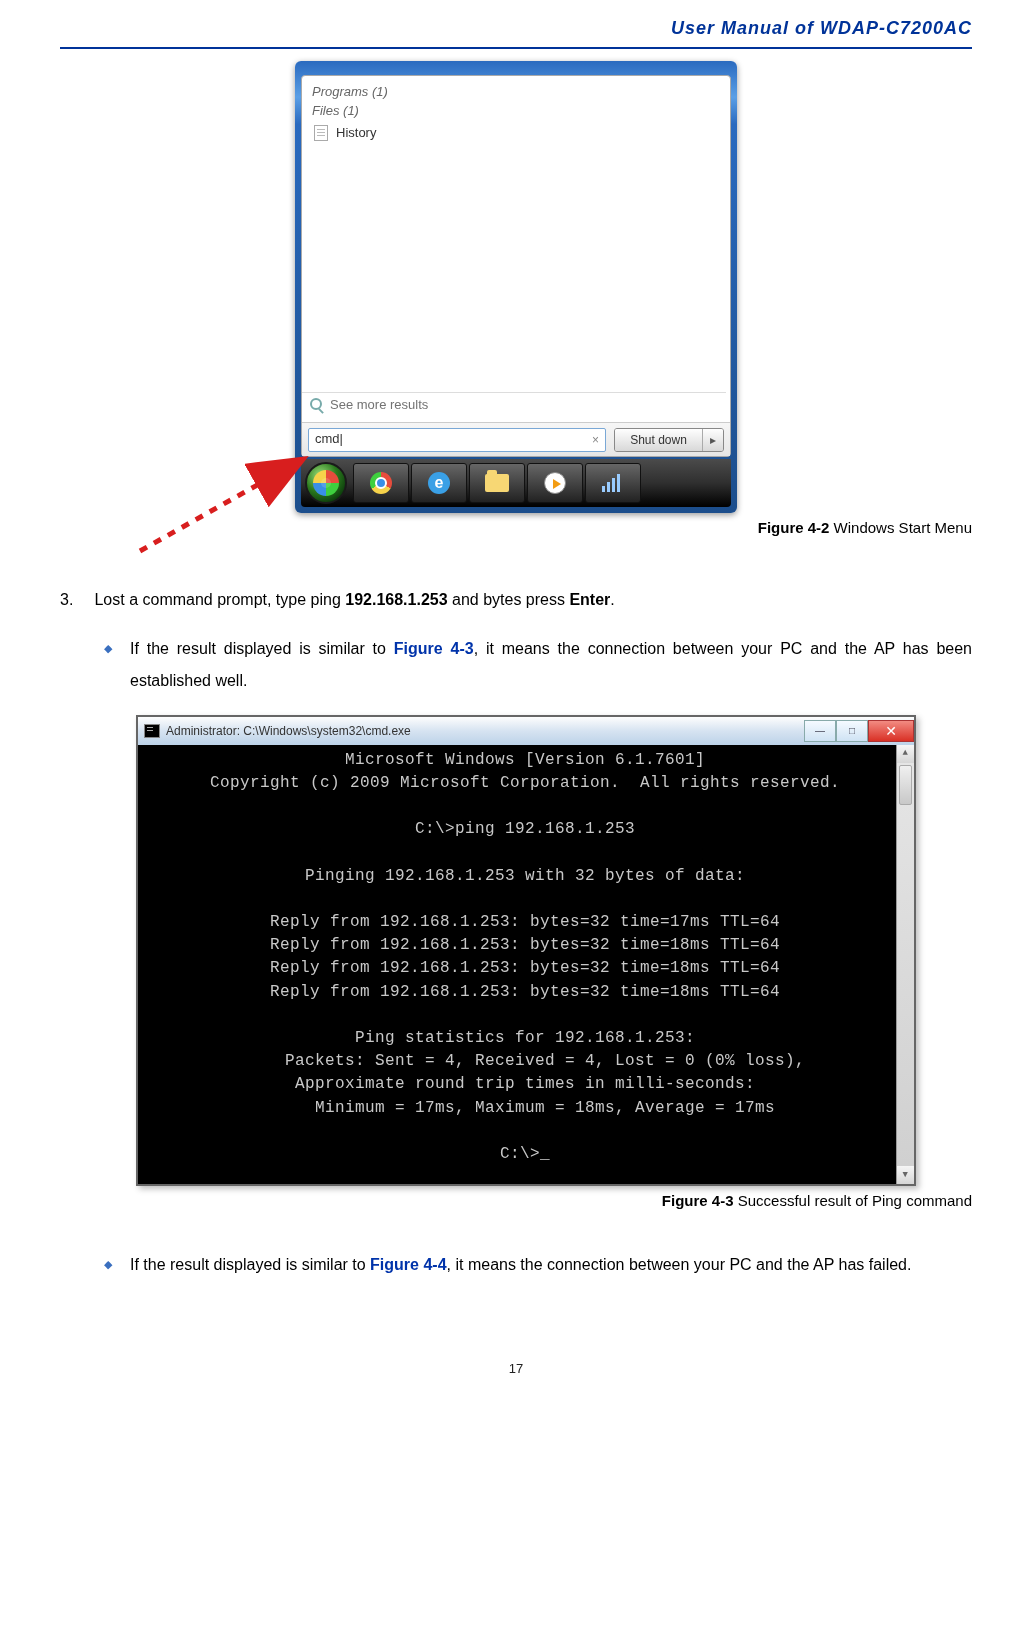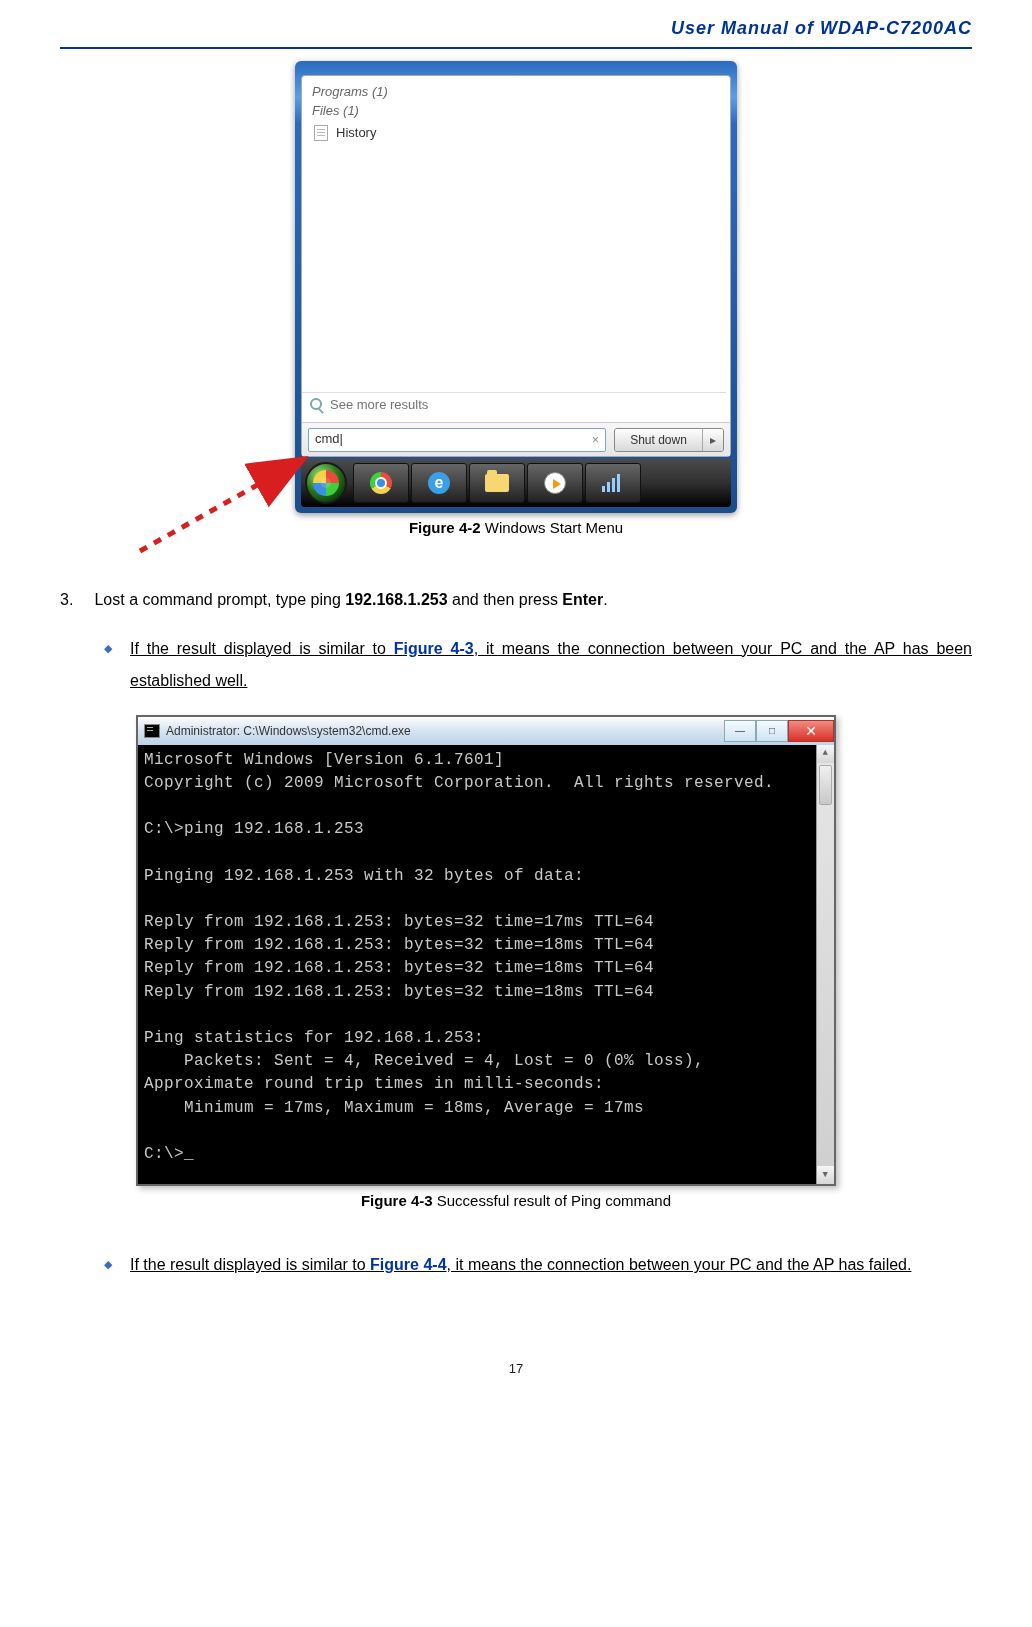--- a/index.html
+++ b/index.html
@@ -20,21 +20,21 @@
     font-size: 18px;
     padding: 18px 0 8px 0;
     letter-spacing: 1px;
   }
   .header-rule {
     border-top: 2px solid #003399;
     margin-bottom: 12px;
   }
   .figwrap { text-align: center; position: relative; }
   .caption {
-    text-align: center;
+    text-align: right;
     font-size: 15px;
     margin-top: 6px;
   }
   .caption b { font-weight: bold; }
 
   
   .startmenu {
     width: 442px;
     margin: 0 auto;
     background: linear-gradient(#2a6abf,#5a9fe6 8%,#2a6abf 14%,#1c4e8c);
@@ -179,31 +179,30 @@
   
   .step { margin: 50px 0 18px 0; font-size:16px; line-height:1.8;}
   .step .num{display:inline-block;width:30px;}
   .bullet{
     margin:18px 0 18px 44px;
     position:relative;
     padding-left:26px;
     font-size:16px;
     line-height:2.0;
     text-align:justify;
-    text-decoration:underline;
   }
   .bullet::before{
     content:"◆"; position:absolute; left:0; top:4px;
     color:#3a6fbf; font-size:11px;
   }
   .xref{ color:#0033aa; font-weight:bold; }
 
   
   .cmdwin{
-    width:700px; margin:8px auto 4px 76px;
+    width:780px; margin:8px auto 4px 76px;
     border:2px solid #666; background:#a16207;
     box-shadow:3px 3px 6px rgba(0,0,0,.25);
     text-align:left;
   }
   .cmd-titlebar{
     height:28px;
     background:linear-gradient(#fdfdfd,#d6e3f1 50%,#bcd2e8);
     display:flex;align-items:center;justify-content:space-between;
     padding:0 0 0 6px;
     font:12px "Segoe UI",Arial; color:#333;
@@ -223,20 +222,21 @@
     border-color:#a33;color:#fff;font-size:14px;
   }
   .cmd-body{
     background:#000;color:#c8c8c8;
     font:16px/1.45 "Consolas","Courier New",monospace;
     padding:4px 8px 18px 6px;
     white-space:pre;
     position:relative;
     min-height:340px;
     letter-spacing:.4px;
+    text-align:center;
   }
   .cmd-scroll{
     position:absolute;right:0;top:0;bottom:0;width:18px;
     background:linear-gradient(#e6e6e6,#cfcfcf);
     border-left:1px solid #999;
   }
   .cmd-scroll .a{position:absolute;left:0;right:0;height:18px;
     background:linear-gradient(#f6f6f6,#d6d6d6);
     display:flex;align-items:center;justify-content:center;color:#666;font-size:9px;}
   .cmd-scroll .a.up{top:0;} .cmd-scroll .a.dn{bottom:0;}
@@ -312,21 +312,21 @@
     </svg>
   </div>
 
   <div class="caption">
     <b>Figure 4-2</b><span> Windows Start Menu</span>
   </div>
 </div>
 
 <div class="step">
   <span class="num">3.</span>
-  <span>Lost a command prompt, type ping </span><b>192.168.1.253</b><span> and then press </span><b>Enter</b><span>.</span>
+  <span>Lost a command prompt, type ping </span><b>192.168.1.253</b><span> and bytes press </span><b>Enter</b><span>.</span>
 </div>
 
 <div class="bullet">
   <span>If the result displayed is similar to </span><span class="xref">Figure 4-3</span><span>, it means the connection between your PC and the AP has been established well.</span>
 </div>
 
 <div class="cmdwin">
   <div class="cmd-titlebar">
     <div class="left">
       <span class="cmd-title-ico"></span>

